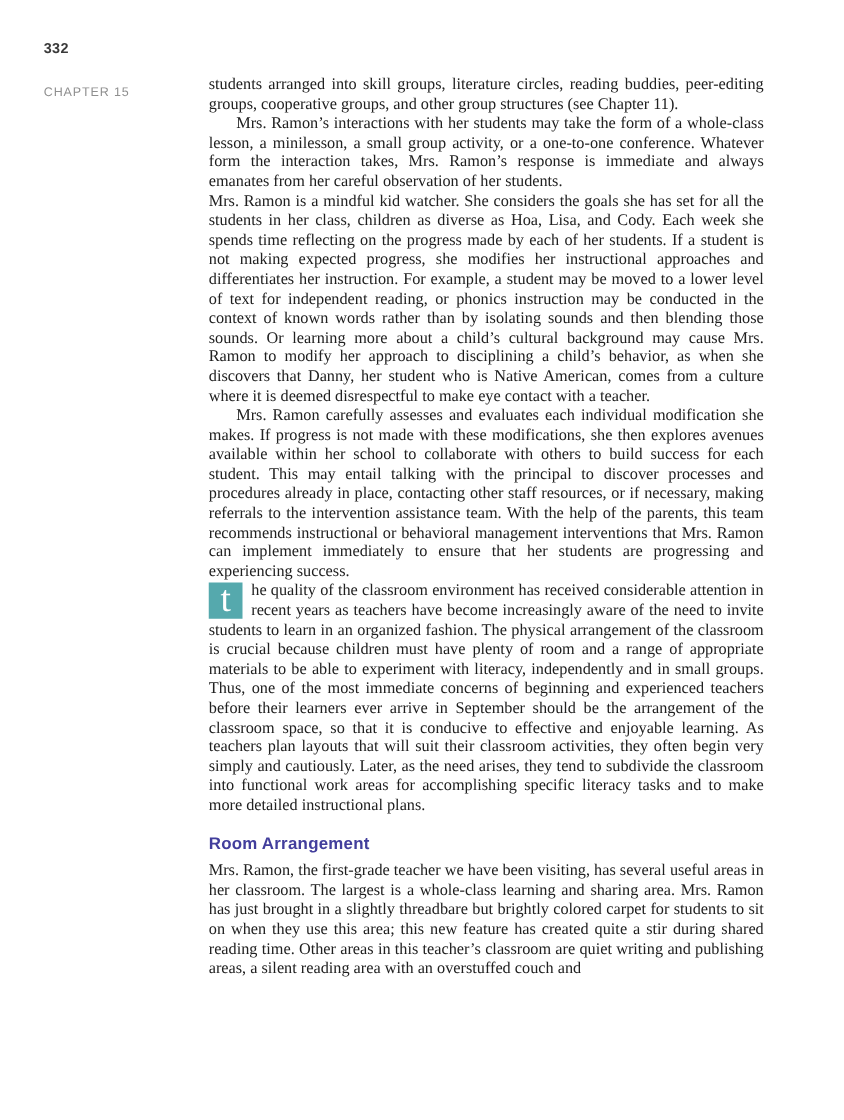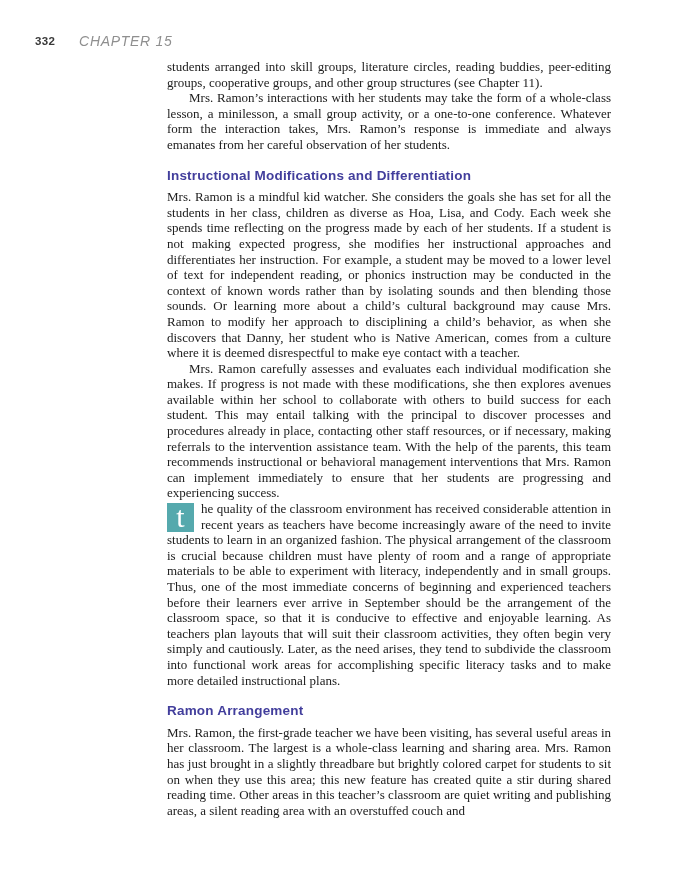--- a/index.html
+++ b/index.html
@@ -13,35 +13,35 @@
     height: 896px;
     background: #ffffff;
     overflow: hidden;
     font-family: "Liberation Serif", serif;
   }
   .running-head {
     position: absolute;
     top: 33px;
     left: 35px;
     display: flex;
-    align-items: center;
+    align-items: flex-start;
     gap: 24px;
     font-family: "Liberation Sans", sans-serif;
+    flex-direction: column;
   }
   .page-num {
     font-weight: bold;
     font-size: 11.5px;
     color: #3a3a3a;
     letter-spacing: 0.3px;
   }
   .chapter-label {
-    font-size: 14px;
+    font-size: 10px;
     color: #8f8f8f;
     letter-spacing: 0.7px;
-    font-style: italic;
   }
   .column {
     position: absolute;
     left: 167px;
     top: 59px;
     width: 444px;
     color: var(--body-text, #202020);
     font-size: 13px;
     line-height: 15.6px;
     text-align: justify;
@@ -89,20 +89,19 @@
 <body>
 
 <div class="page">
   <div class="running-head">
     <span class="page-num">332</span>
     <span class="chapter-label">CHAPTER 15</span>
   </div>
   <div class="column">
       <p class="body-para"><span>students arranged into skill groups, literature circles, reading buddies, peer-editing groups, cooperative groups, and other group structures (see Chapter 11).</span></p>
       <p class="body-para indent"><span>Mrs. Ramon’s interactions with her students may take the form of a whole-class lesson, a minilesson, a small group activity, or a one-to-one conference. Whatever form the interaction takes, Mrs. Ramon’s response is immediate and always emanates from her careful observation of her students.</span></p>
-      <h2 class="subsection">Instructional Modifications and Differentiation</h2>
       <p class="body-para"><span>Mrs. Ramon is a mindful kid watcher. She considers the goals she has set for all the students in her class, children as diverse as Hoa, Lisa, and Cody. Each week she spends time reflecting on the progress made by each of her students. If a student is not making expected progress, she modifies her instructional approaches and differentiates her instruction. For example, a student may be moved to a lower level of text for independent reading, or phonics instruction may be conducted in the context of known words rather than by isolating sounds and then blending those sounds. Or learning more about a child’s cultural background may cause Mrs. Ramon to modify her approach to disciplining a child’s behavior, as when she discovers that Danny, her student who is Native American, comes from a culture where it is deemed disrespectful to make eye contact with a teacher.</span></p>
       <p class="body-para indent"><span>Mrs. Ramon carefully assesses and evaluates each individual modification she makes. If progress is not made with these modifications, she then explores avenues available within her school to collaborate with others to build success for each student. This may entail talking with the principal to discover processes and procedures already in place, contacting other staff resources, or if necessary, making referrals to the intervention assistance team. With the help of the parents, this team recommends instructional or behavioral management interventions that Mrs. Ramon can implement immediately to ensure that her students are progressing and experiencing success.</span></p>
       <p class="body-para"><span class="dropcap">t</span><span>he quality of the classroom environment has received considerable attention in recent years as teachers have become increasingly aware of the need to </span><span class="italic">invite</span><span> students to learn in an organized fashion. The physical arrangement of the classroom is crucial because children must have plenty of room and a range of appropriate materials to be able to experiment with literacy, independently and in small groups. Thus, one of the most immediate concerns of beginning and experienced teachers before their learners ever arrive in September should be the arrangement of the classroom space, so that it is conducive to effective and enjoyable learning. As teachers plan layouts that will suit their classroom activities, they often begin very simply and cautiously. Later, as the need arises, they tend to subdivide the classroom into functional work areas for accomplishing specific literacy tasks and to make more detailed instructional plans.</span></p>
-      <h2 class="subsection">Ramon Arrangement</h2>
+      <h2 class="subsection">Room Arrangement</h2>
       <p class="body-para"><span>Mrs. Ramon, the first-grade teacher we have been visiting, has several useful areas in her classroom. The largest is a whole-class learning and sharing area. Mrs. Ramon has just brought in a slightly threadbare but brightly colored carpet for students to sit on when they use this area; this new feature has created quite a stir during shared reading time. Other areas in this teacher’s classroom are quiet writing and publishing areas, a silent reading area with an overstuffed couch and</span></p>
     </div>
 </div>
 
 </body></html>

